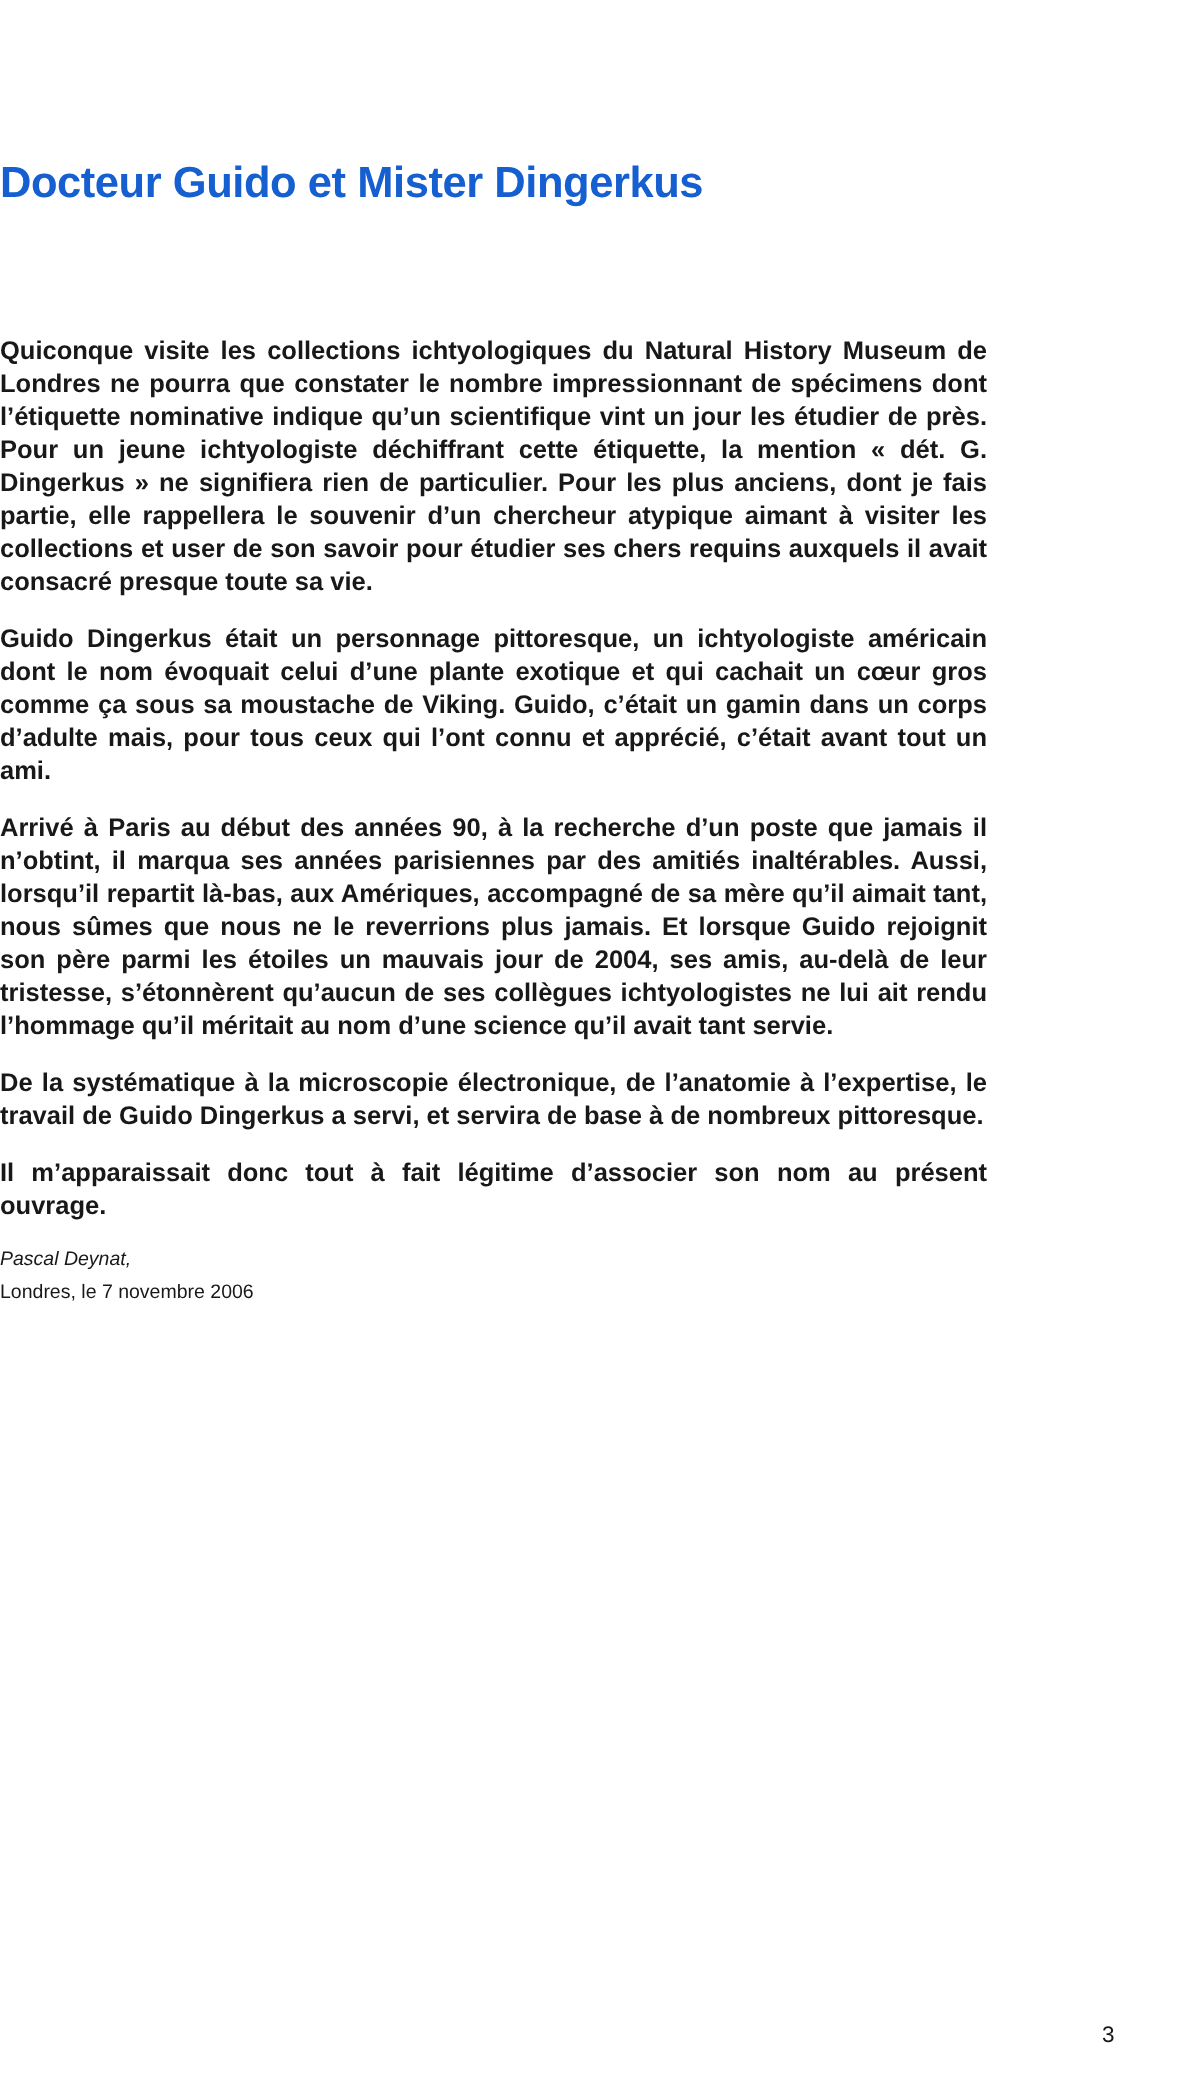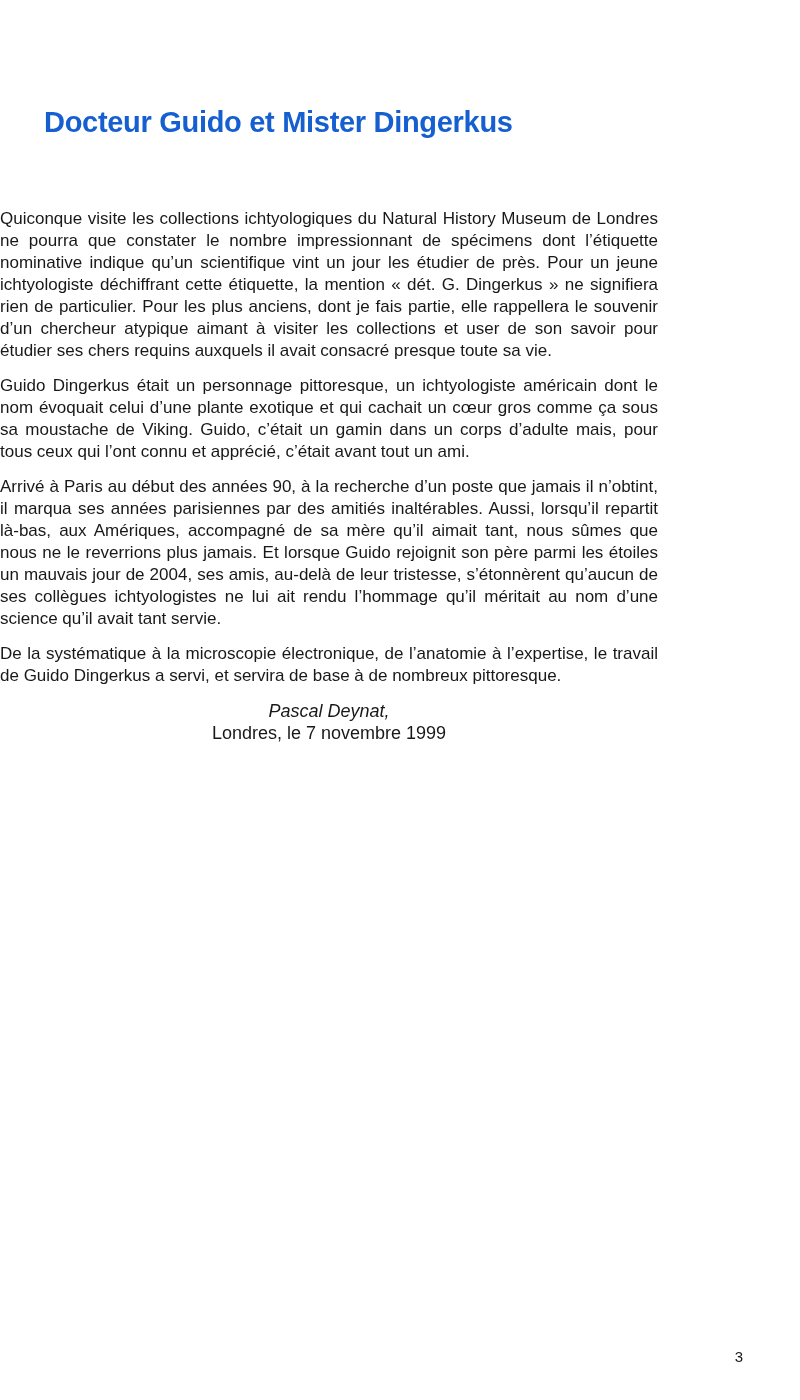--- a/index.html
+++ b/index.html
@@ -34,58 +34,60 @@
     letter-spacing: -0.3px;
     color: #155fd0; 
   }
   .body-text {
     position: absolute;
     top: 207px;
     left: 0;
     width: 658px;
   }
   .body-text p {
-    margin: 1px 0 13px 0;
+    margin: 16px 0 13px 0;
     font-size: 17px;
     line-height: 22px;
     text-align: justify;
     text-justify: inter-word;
+    font-weight: bold;
   }
   .signature {
-    text-align: center;
+    text-align: left;
     margin-top: 8px;
-    font-size: 18px;
+    font-size: 13px;
     line-height: 22px;
   }
   .signature .sig-name {
     font-style: italic;
   }
   .page-number {
     position: absolute;
     top: 1348px;
     right: 57px;
     font-size: 15px;
     line-height: 18px;
     color: #181818;
   }
 </style>
 </head>
 <body>
 
 <div class="page">
 
-  <h1 class="page-title content" style="color: rgb(21, 95, 208); margin-left: 44px;">Docteur Guido et Mister Dingerkus</h1>
+  <h1 class="page-title content" style="color: rgb(21, 95, 208);">Docteur Guido et Mister Dingerkus</h1>
 
   <div class="body-text content">
     <p>Quiconque visite les collections ichtyologiques du Natural History Museum de Londres ne pourra que constater le nombre impressionnant de spécimens dont l’étiquette nominative indique qu’un scientifique vint un jour les étudier de près. Pour un jeune ichtyologiste déchiffrant cette étiquette, la mention « dét. G. Dingerkus » ne signifiera rien de particulier. Pour les plus anciens, dont je fais partie, elle rappellera le souvenir d’un chercheur atypique aimant à visiter les collections et user de son savoir pour étudier ses chers requins auxquels il avait consacré presque toute sa vie.</p>
     <p>Guido Dingerkus était un personnage pittoresque, un ichtyologiste américain dont le nom évoquait celui d’une plante exotique et qui cachait un cœur gros comme ça sous sa moustache de Viking. Guido, c’était un gamin dans un corps d’adulte mais, pour tous ceux qui l’ont connu et apprécié, c’était avant tout un ami.</p>
     <p>Arrivé à Paris au début des années 90, à la recherche d’un poste que jamais il n’obtint, il marqua ses années parisiennes par des amitiés inaltérables. Aussi, lorsqu’il repartit là-bas, aux Amériques, accompagné de sa mère qu’il aimait tant, nous sûmes que nous ne le reverrions plus jamais. Et lorsque Guido rejoignit son père parmi les étoiles un mauvais jour de 2004, ses amis, au-delà de leur tristesse, s’étonnèrent qu’aucun de ses collègues ichtyologistes ne lui ait rendu l’hommage qu’il méritait au nom d’une science qu’il avait tant servie.</p>
     <p>De la systématique à la microscopie électronique, de l’anatomie à l’expertise, le travail de Guido Dingerkus a servi, et servira de base à de nombreux pittoresque.</p>
+    <p>Il m’apparaissait donc tout à fait légitime d’associer son nom au présent ouvrage.</p>
 
     <div class="signature">
       <div class="sig-name">Pascal Deynat,</div>
-      <div class="sig-place-date">Londres, le 7 novembre 1999</div>
+      <div class="sig-place-date">Londres, le 7 novembre 2006</div>
     </div>
   </div>
 
   <div class="page-number">3</div>
 
 </div>
 
 </body></html>

